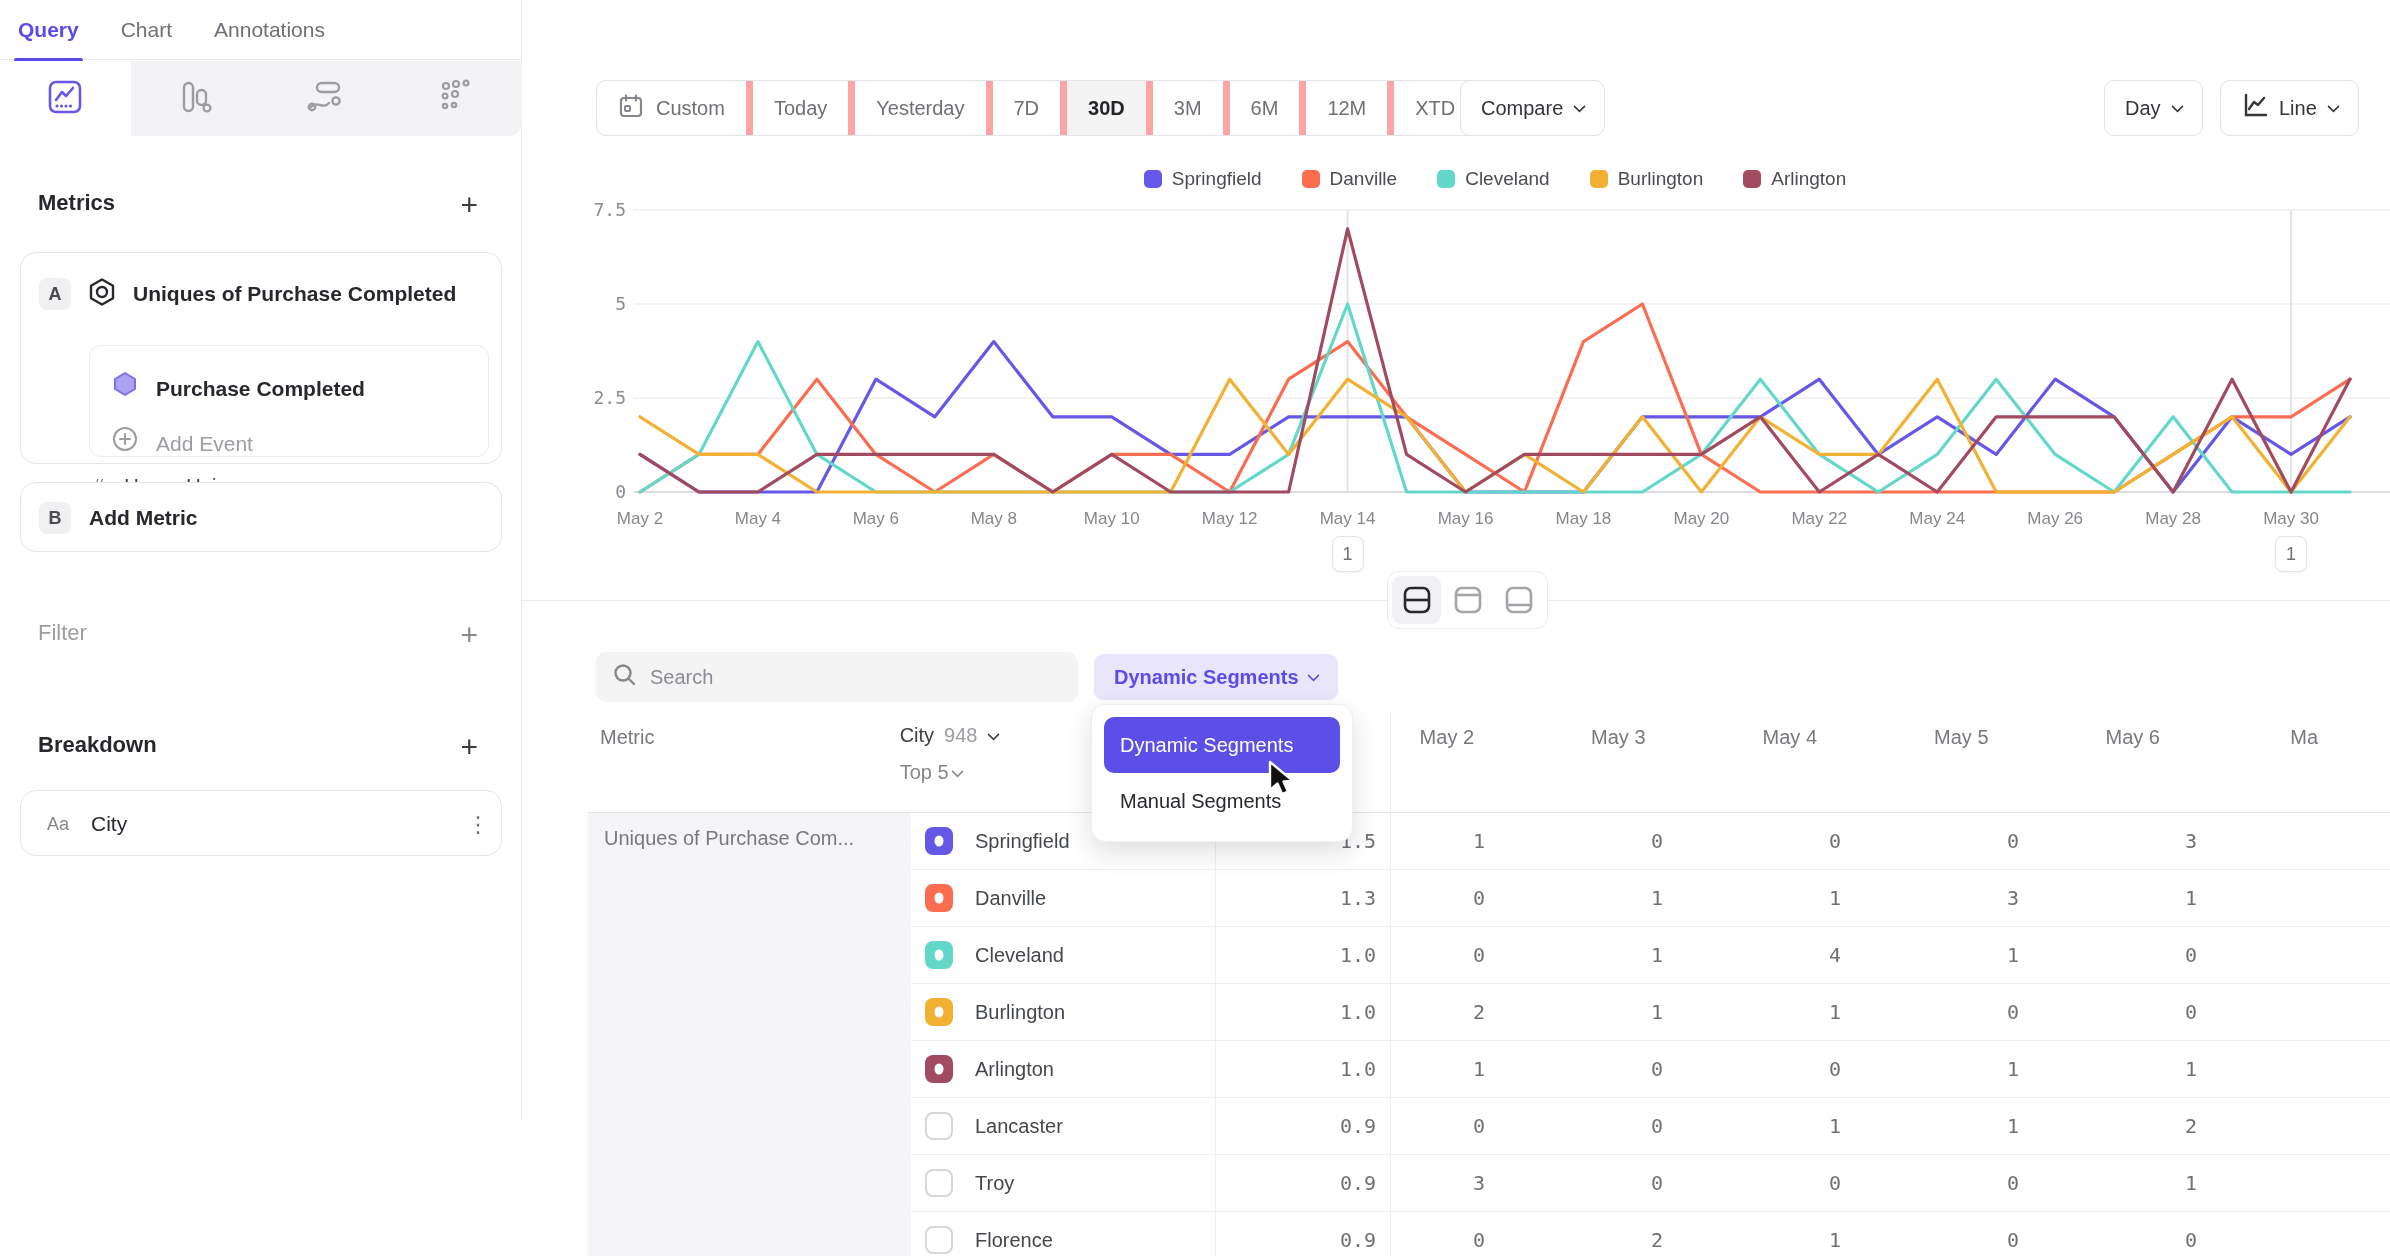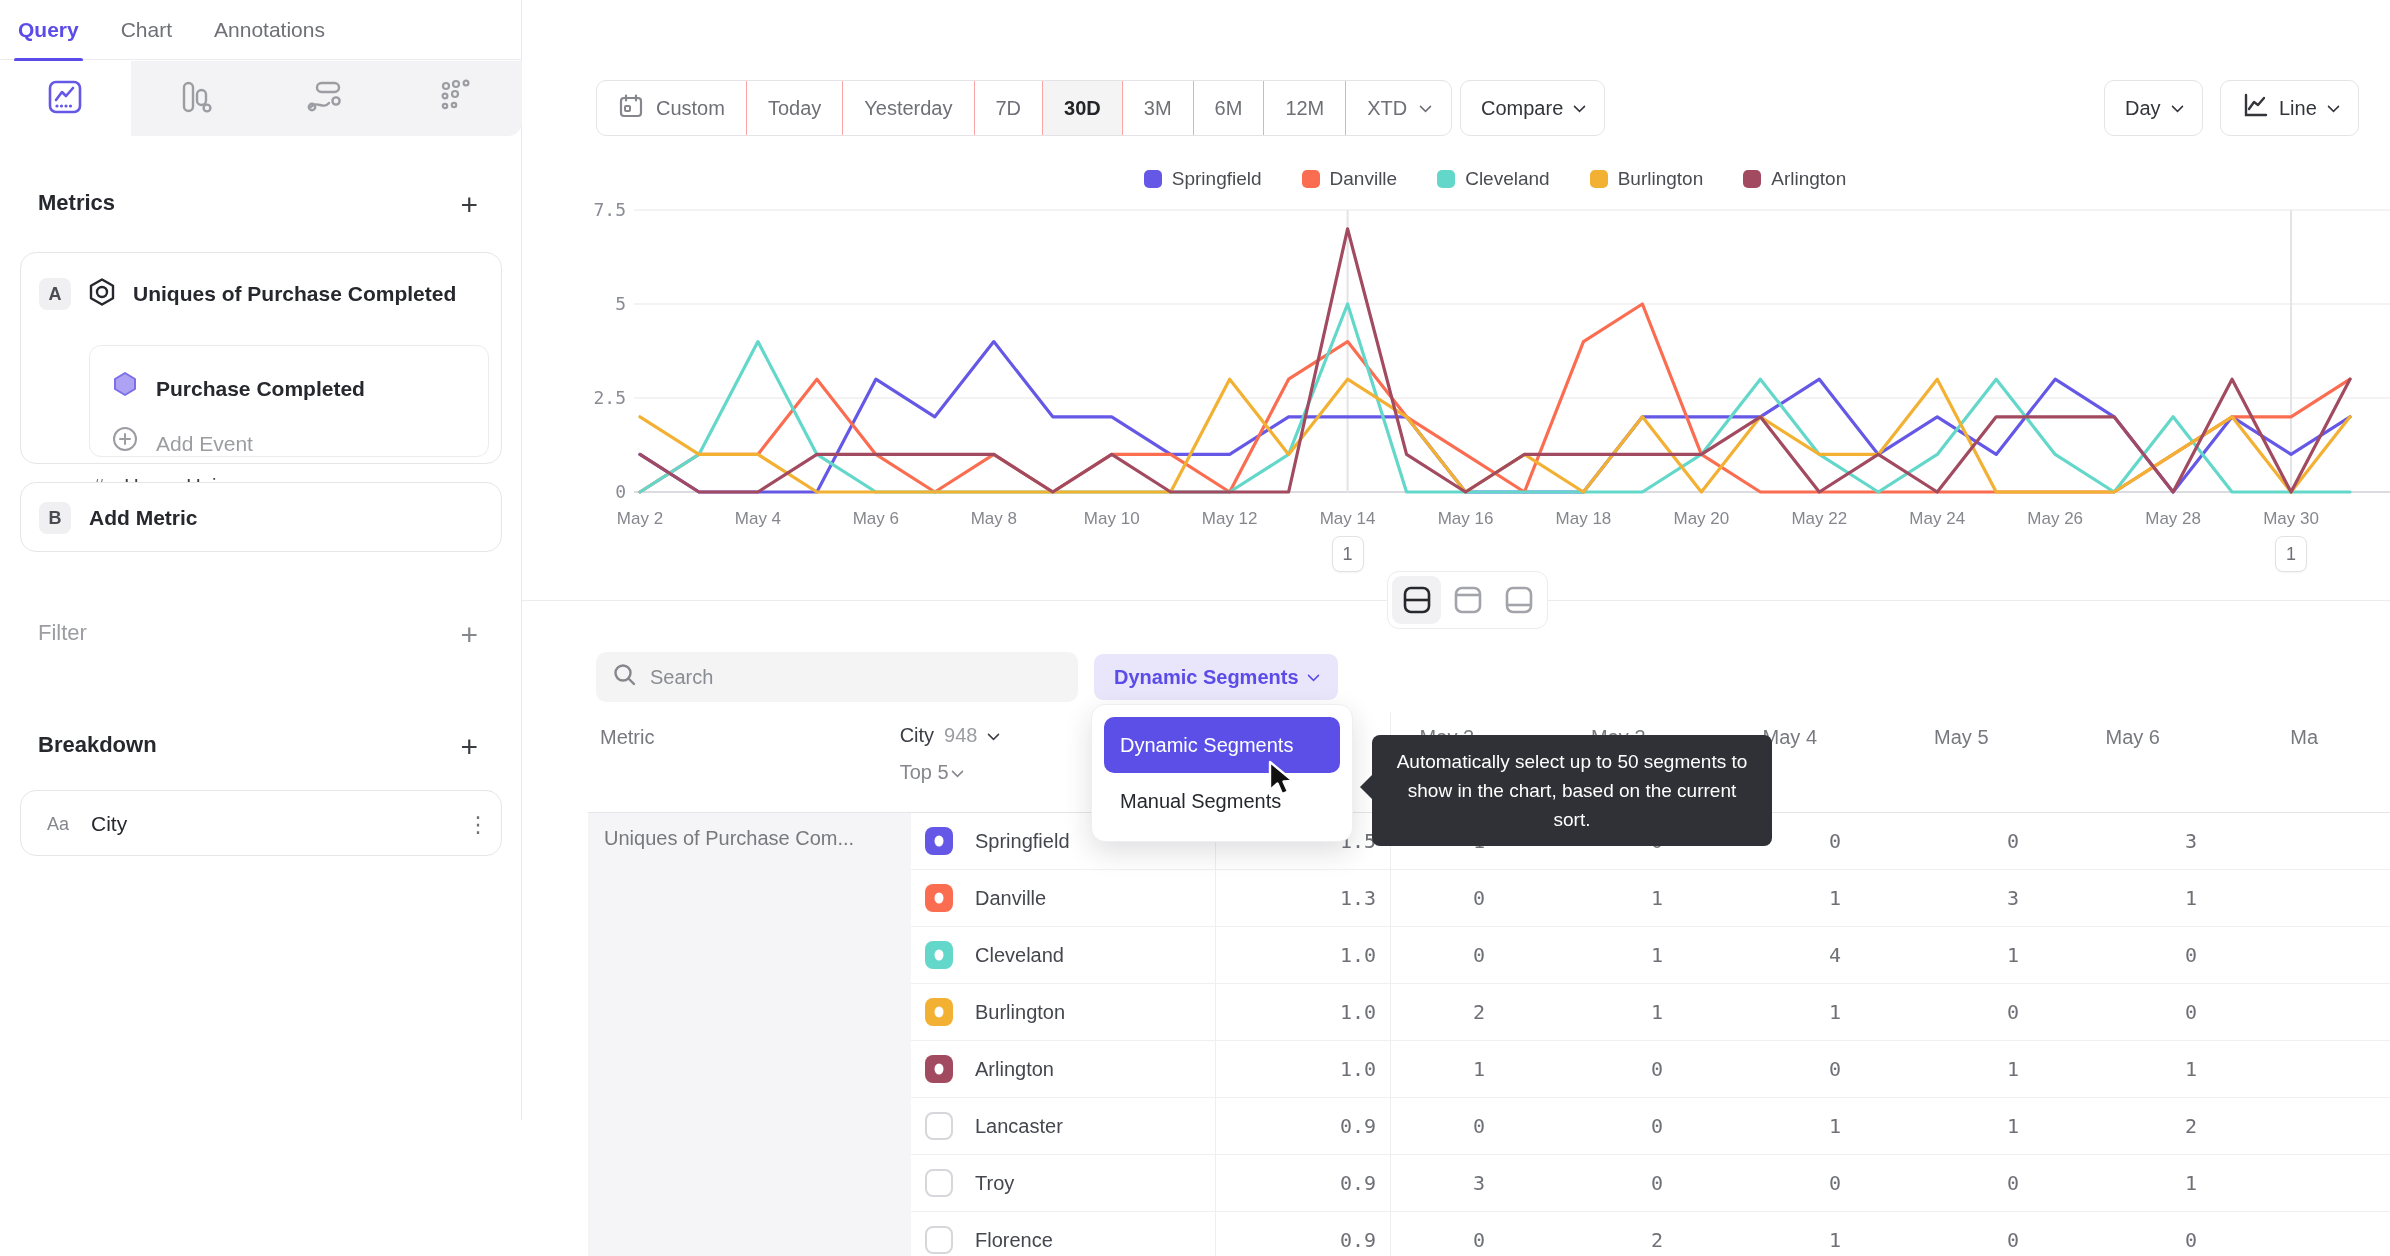--- a/index.html
+++ b/index.html
@@ -39,21 +39,21 @@
   .cardB { display:flex; align-items:center; gap:18px; padding-left:18px; height:70px; }
   .cardB .lbl { font-size:21px; font-weight:700; color:#26282E; }
   .city-card { display:flex; align-items:center; padding:0 20px 0 26px; height:66px; }
   .city-card .aa { font-size:18px; color:#85878D; margin-right:22px; }
   .city-card .lbl { font-size:21px; font-weight:500; color:#26282E; flex:1; }
   .kebab { color:#6E7076; font-size:22px; letter-spacing:0; line-height:7px; text-align:center; width:14px; cursor:pointer; }
 
   
   #toolbar { position:absolute; left:522px; top:0; right:0; height:150px; background:#fff; }
   #seg-group { position:absolute; left:74px; top:80px; height:56px; display:inline-flex; border:1px solid #E4E4E7; border-radius:10px; background:#fff; overflow:hidden; }
-  .seg-btn { display:flex; align-items:center; gap:12px; padding:0 21px; font-size:20px; color:#6E7076; border-right:1px solid #fca5a5; cursor:pointer; white-space:nowrap; }
+  .seg-btn { display:flex; align-items:center; gap:12px; padding:0 21px; font-size:20px; color:#6E7076; border-right:7px solid #fca5a5; cursor:pointer; white-space:nowrap; }
   .seg-btn:last-child { border-right:none; }
   .seg-btn.active { background:#F4F4F5; color:#232529; font-weight:700; }
   .tool-btn { position:absolute; top:80px; height:56px; border:1px solid #E4E4E7; border-radius:10px; background:#fff; display:flex; align-items:center; gap:10px; padding:0 20px; font-size:20px; color:#33353B; cursor:pointer; }
 
   
   #legend { position:absolute; left:640px; top:168px; width:1710px; display:flex; justify-content:center; gap:40px; align-items:center; }
   .leg-item { display:flex; align-items:center; gap:10px; }
   .leg-swatch { width:18px; height:18px; border-radius:5px; }
   .leg-label { font-size:19px; color:#4A4C52; }
   #chart-svg { position:absolute; left:522px; top:150px; }
@@ -530,21 +530,20 @@
 
     <div class="vline" style="left:627px; top:101px;"></div>
     <div class="vline" style="left:802px; top:0;"></div>
   </div>
 
   <div id="dropdown">
     <div class="dd-item selected">Dynamic Segments</div>
     <div class="dd-item">Manual Segments</div>
   </div>
 
-  <div id="tooltip">Automatically select up to 50 segments to show in the chart, based on the current sort.</div>
 
   <div id="cursor">
     <svg width="34" height="40" viewBox="0 0 34 40">
         <path d="M4 2 L4 30 L11.5 23.5 L16 34 L22 31.5 L17.5 21.5 L27 21 Z" fill="#111" stroke="#fff" stroke-width="2.4" stroke-linejoin="round"></path>
       </svg>
   </div>
 
 </div>
 
 </body></html>

